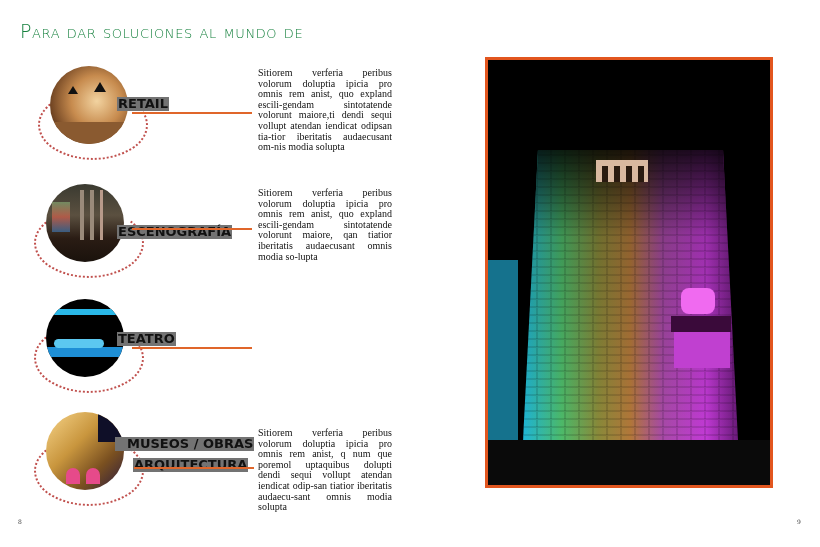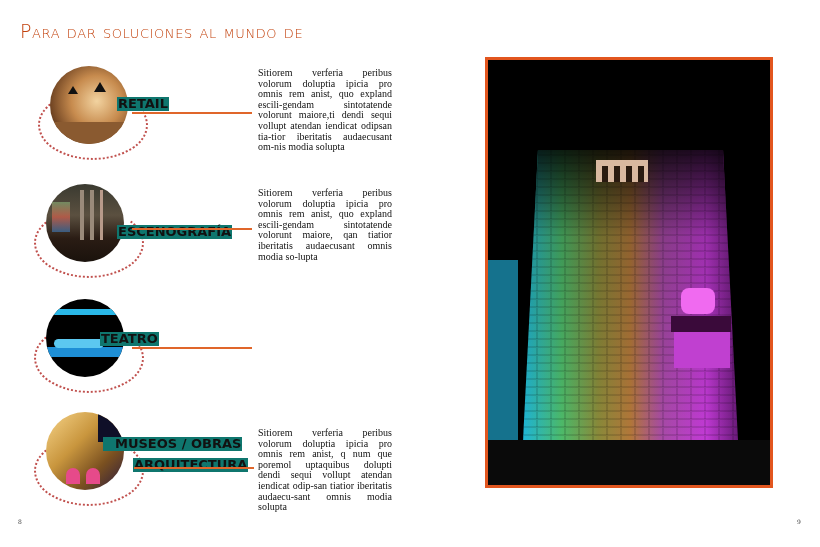--- a/index.html
+++ b/index.html
@@ -3,34 +3,34 @@
   <meta charset="utf-8">
   <style>
     * { box-sizing: border-box; margin: 0; padding: 0; }
     html, body { width: 820px; height: 547px; background: #ffffff; overflow: hidden; }
     body { position: relative; font-family: "DejaVu Sans", sans-serif; color: #111; }
 
     .title {
       position: absolute; left: 20px; top: 20px;
       font-family: "DejaVu Sans", sans-serif;
       font-size: 19px; letter-spacing: 0.6px; font-weight: 300;
-      color: #c2410c; font-variant: small-caps;
+      color: #15803d; font-variant: small-caps;
     }
 
     .section { position: absolute; left: 0; width: 420px; }
     .circle {
       position: absolute; width: 78px; height: 78px; border-radius: 50%;
       overflow: hidden;
     }
     .dotted {
       position: absolute; border: 2px dotted #c0504d; border-radius: 50%;
       border-top-color: transparent; border-right-color: #c0504d;
     }
     .cat-label {
-      position: absolute; background: #0f766e;
+      position: absolute; background: #737373;
       font-family: "DejaVu Sans", sans-serif; font-weight: bold;
       font-size: 13px; color: #111; line-height: 14px; padding: 0 1px;
       white-space: nowrap;
     }
     .rule { position: absolute; height: 1.5px; background: #e0662a; }
     .desc {
       position: absolute; left: 258px; width: 134px;
       font-family: Liberation Serif, serif; font-size: 10px; line-height: 10.6px;
       color: #111; text-align: justify; hyphens: auto;
     }
@@ -75,32 +75,32 @@
   <div class="desc" style="top:8px;">Sitiorem verferia peribus volorum doluptia ipicia pro omnis rem anist, quo expland escili-gendam sintotatende volorunt maiore, qan tiatior iberitatis audaecusant omnis modia so-lupta</div>
 </div>
 
 <div class="section" style="top:295px;height:110px;">
   <div class="dotted" style="left:34px;top:28px;width:110px;height:70px;"></div>
   <div class="circle" style="left:46px;top:4px;background:#000;">
     <div style="position:absolute;left:0;top:10px;width:78px;height:6px;background:#2ab8e8;"></div>
     <div style="position:absolute;left:0;top:48px;width:78px;height:10px;background:#1e8fd6;"></div>
     <div style="position:absolute;left:8px;top:40px;width:50px;height:9px;background:#5cc8f0;border-radius:5px;"></div>
   </div>
-  <div class="cat-label" style="left:100px;top:37px;text-align:right;">TEATRO</div>
+  <div class="cat-label" style="left:117px;top:37px;text-align:right;">TEATRO</div>
   <div class="rule" style="left:132px;top:52px;width:120px;"></div>
 </div>
 
 <div class="section" style="top:408px;height:110px;">
   <div class="dotted" style="left:34px;top:28px;width:110px;height:70px;"></div>
   <div class="circle" style="left:46px;top:4px;background:linear-gradient(135deg,#f7d58a 0%,#c9963e 40%,#7a5020 70%,#2a1a40 100%);">
     <div style="position:absolute;left:52px;top:0;width:26px;height:30px;background:#0f0f28;"></div>
     <div style="position:absolute;left:20px;top:56px;width:14px;height:16px;background:#e64a8a;border-radius:7px 7px 0 0;"></div>
     <div style="position:absolute;left:40px;top:56px;width:14px;height:16px;background:#e64a8a;border-radius:7px 7px 0 0;"></div>
   </div>
-  <div class="cat-label" style="left:103px;top:29px;padding-left:12px;">MUSEOS / OBRAS</div>
+  <div class="cat-label" style="left:115px;top:29px;padding-left:12px;">MUSEOS / OBRAS</div>
   <div class="cat-label" style="left:133px;top:50px;">ARQUITECTURA</div>
   <div class="rule" style="left:134px;top:59px;width:120px;"></div>
   <div class="desc" style="top:20px;">Sitiorem verferia peribus volorum doluptia ipicia pro omnis rem anist, q num que poremol uptaquibus dolupti dendi sequi vollupt atendan iendicat odip-san tiatior iberitatis audaecu-sant omnis modia solupta</div>
 </div>
 
 <div class="photo-frame">
   <svg width="282" height="425" viewBox="0 0 282 425">
     <defs>
       <linearGradient id="rainbow" x1="0" y1="0" x2="1" y2="0">
         <stop offset="0" stop-color="#1fb6d6"></stop>

